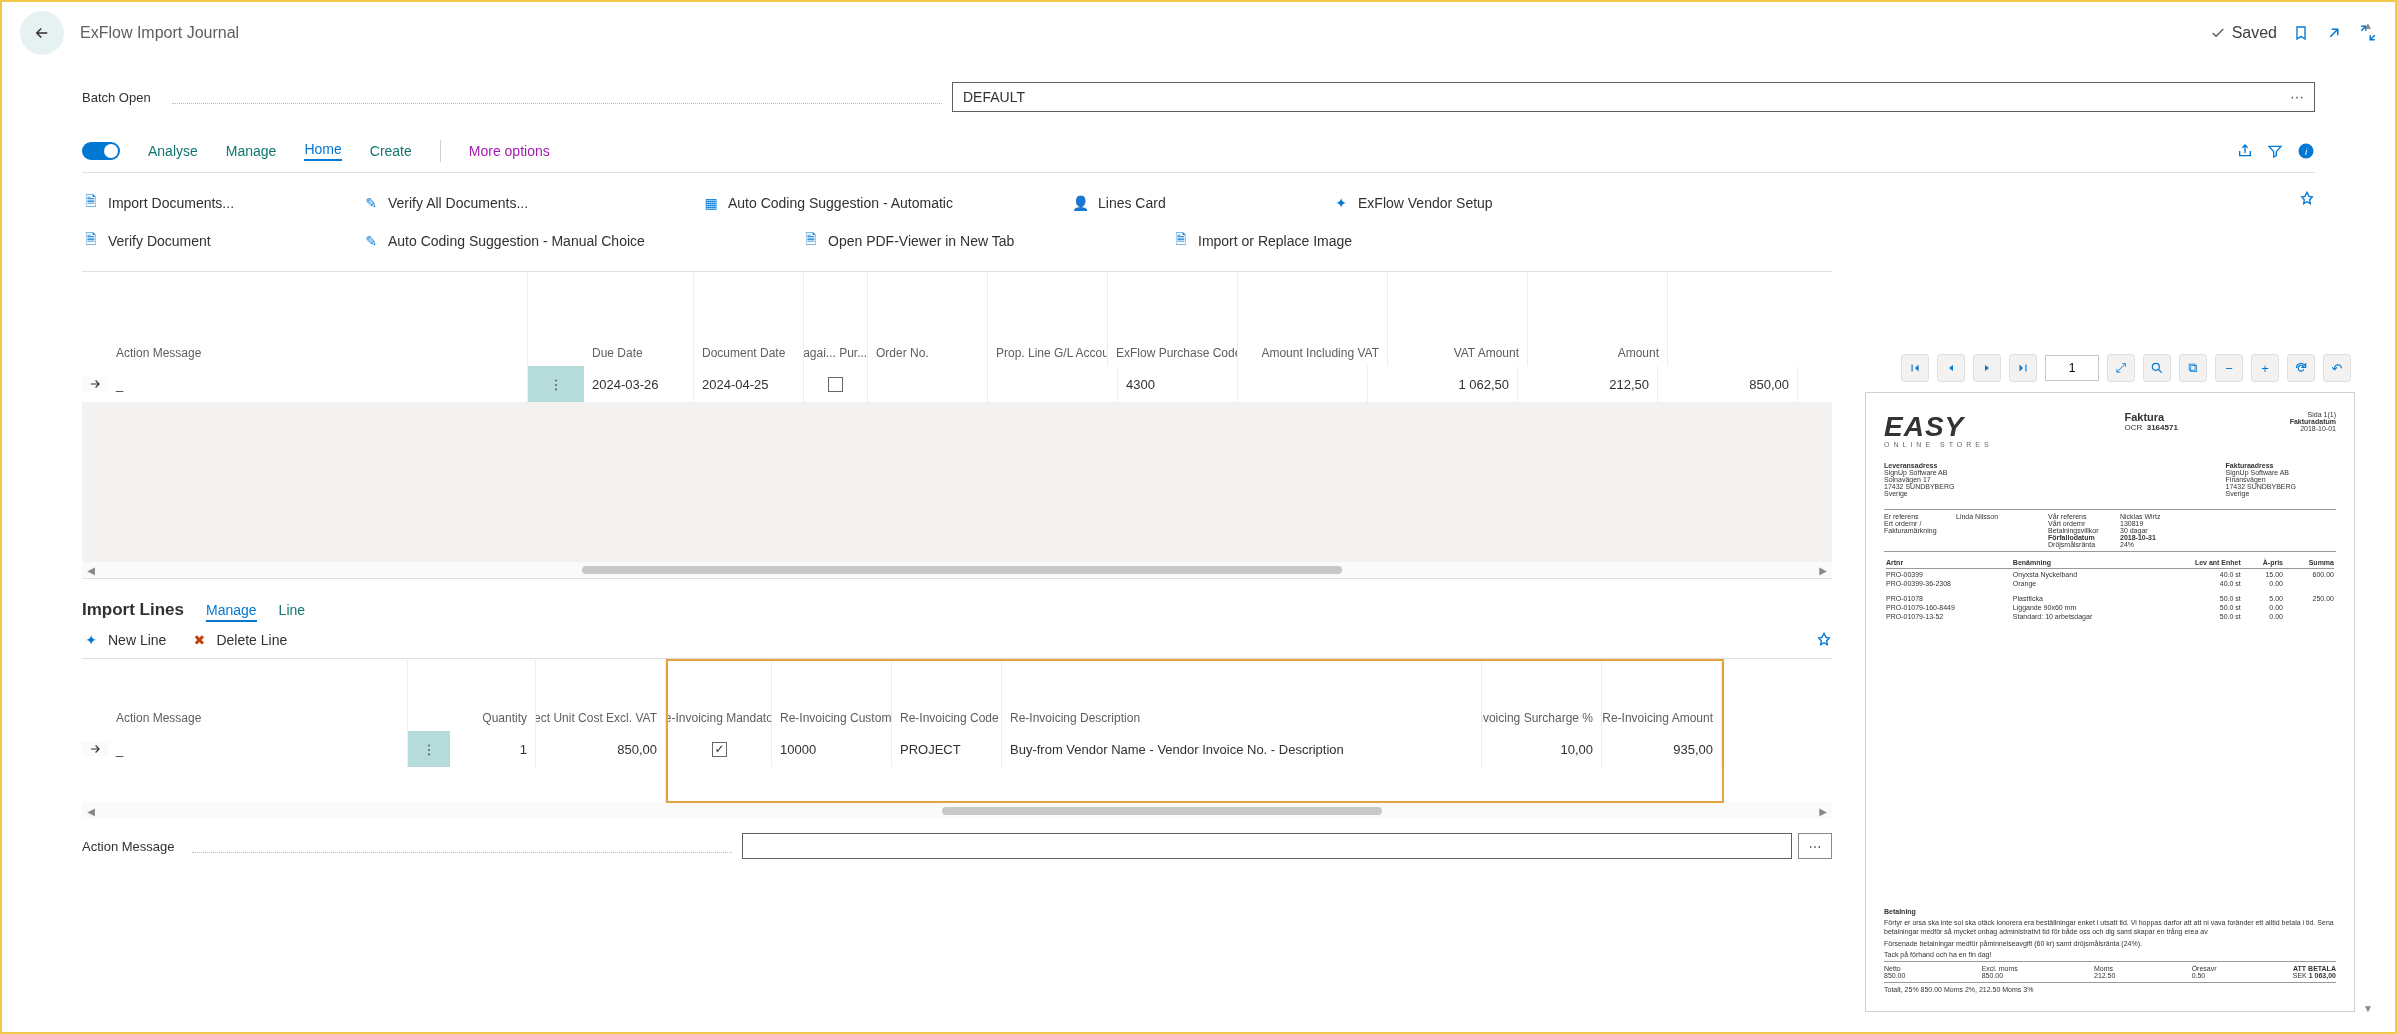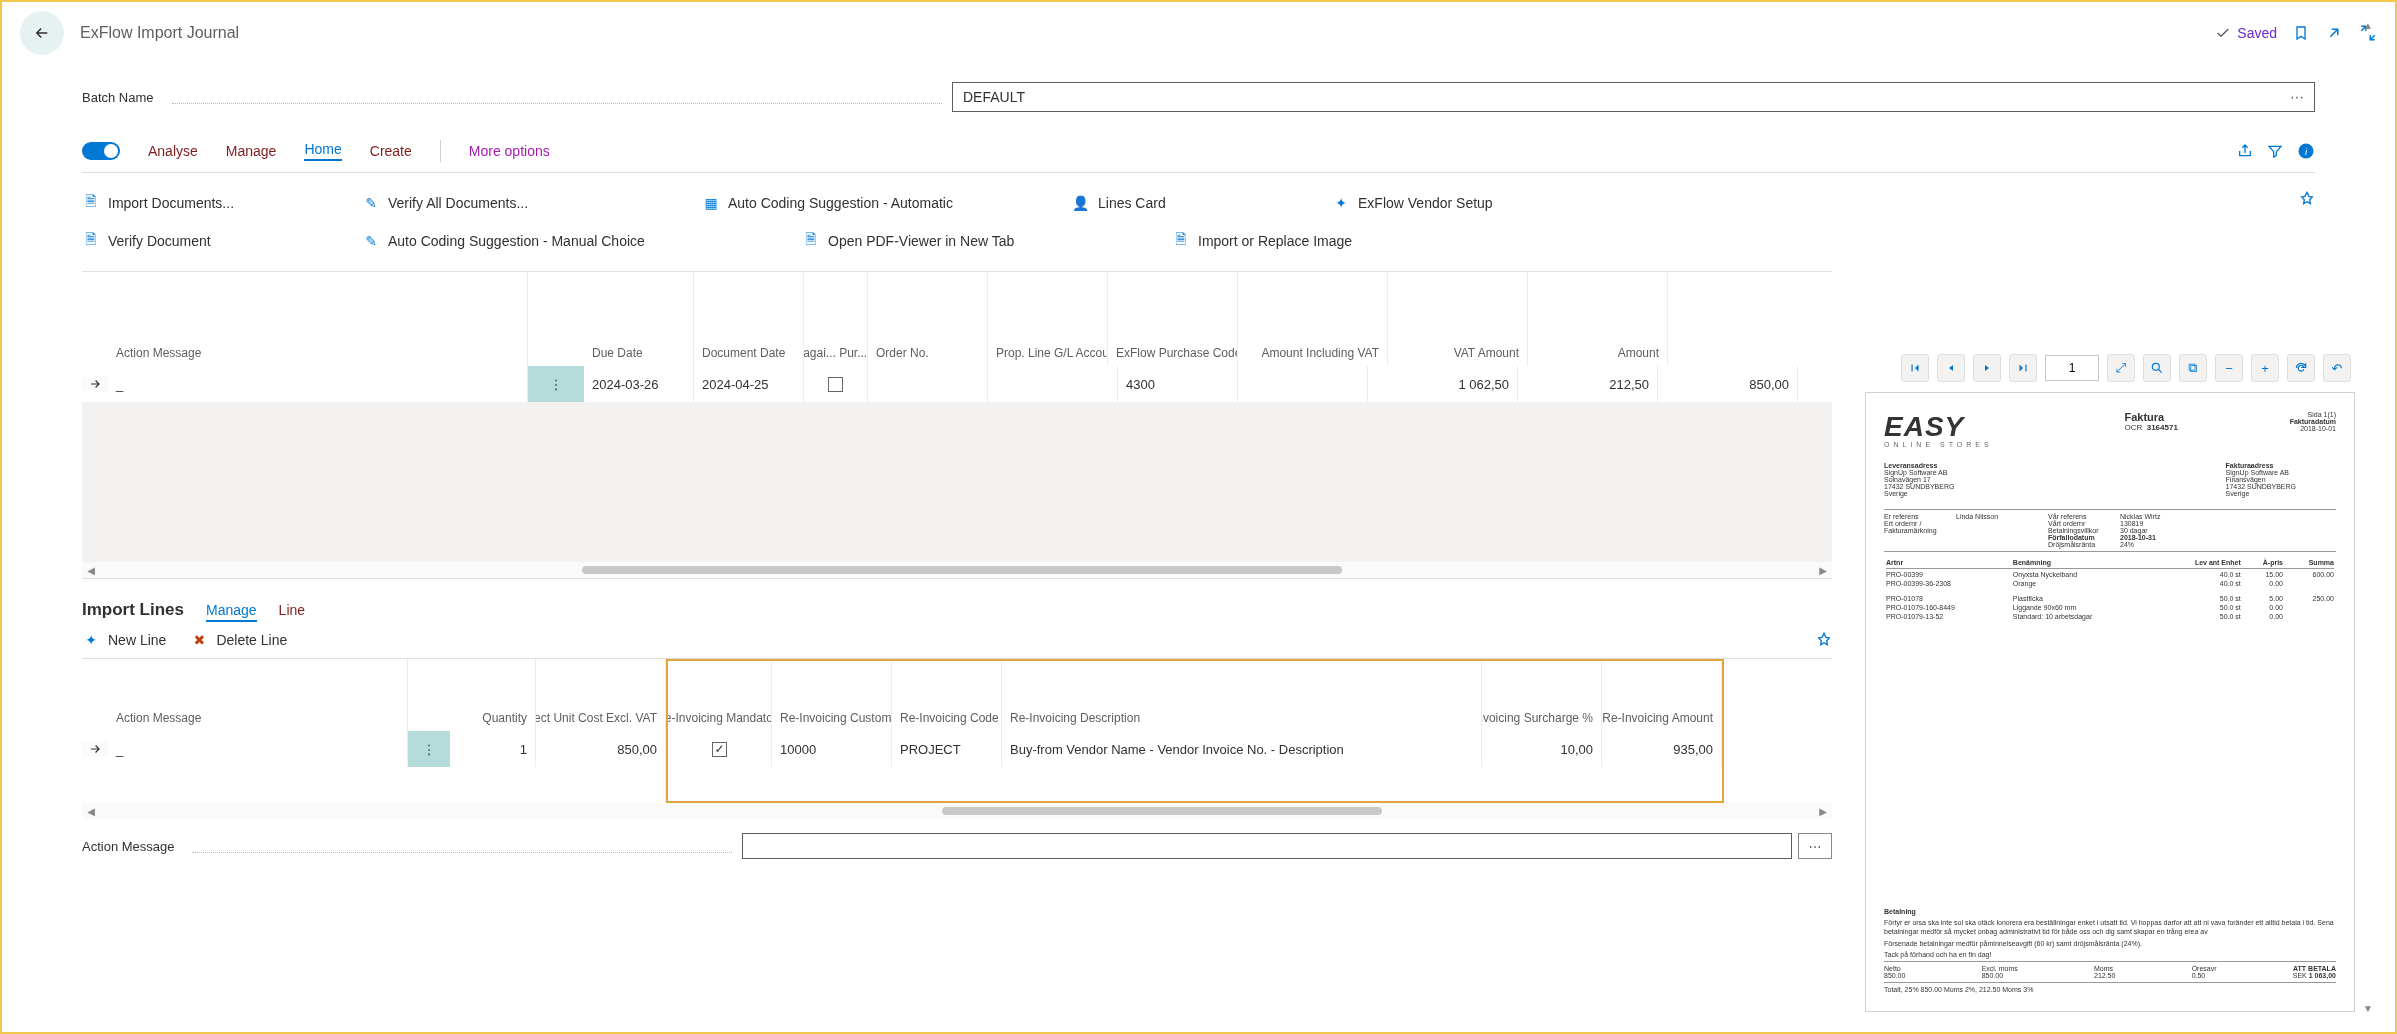--- a/index.html
+++ b/index.html
@@ -1,33 +1,33 @@
 <!DOCTYPE html>
 <html><head>
 <meta charset="utf-8">
 <style>
   * { box-sizing: border-box; margin: 0; padding: 0; font-family: "Segoe UI", Arial, sans-serif; }
   body { background: #fff; font-size: 13px; color: #323130; border: 2px solid #f0c94a; width: 2397px; height: 1034px; position: relative; overflow: hidden; }
   .topbar { display: flex; align-items: center; padding: 12px 18px; height: 62px; }
   .back-circle { width: 44px; height: 44px; border-radius: 50%; background: #e6f2f2; display: flex; align-items: center; justify-content: center; cursor: pointer; margin-right: 16px; }
   .page-title { font-size: 16px; color: #605e5c; }
   .topbar-right { margin-left: auto; display: flex; align-items: center; gap: 16px; }
-  .saved { display: flex; align-items: center; gap: 6px; color: #6d28d9; font-size: 14px; }
+  .saved { display: flex; align-items: center; gap: 6px; color: #404040; font-size: 16px; }
   .top-icon { color: #0078d4; cursor: pointer; font-size: 16px; }
 
   .content { padding: 18px 80px 0 80px; }
   .batch-row { display: flex; align-items: center; margin-bottom: 28px; }
   .batch-label { width: 80px; color: #323130; }
   .dotted { flex: 0 0 770px; border-bottom: 1px dotted #bbb; height: 14px; margin: 0 10px 0 10px; }
   .batch-input { flex: 1; border: 1px solid #605e5c; padding: 6px 10px; font-size: 14px; background: #fff; display: flex; justify-content: space-between; align-items: center; }
 
   .menubar { display: flex; align-items: center; gap: 28px; border-bottom: 1px solid #e1dfdd; padding-bottom: 10px; margin-bottom: 10px; }
   .toggle { width: 38px; height: 18px; border-radius: 10px; background: #0078d4; position: relative; cursor: pointer; }
   .toggle::after { content: ""; position: absolute; width: 14px; height: 14px; background: #fff; border-radius: 50%; top: 2px; right: 2px; }
-  .menu-item { color: #7f1d1d; cursor: pointer; font-size: 14px; }
+  .menu-item { color: #0f766e; cursor: pointer; font-size: 14px; }
   .menu-item.active { color: #0078d4; border-bottom: 2px solid #0078d4; padding-bottom: 2px; }
   .menu-divider { width: 1px; height: 22px; background: #d1d1d1; }
   .menu-more { color: #a21caf; font-size: 14px; cursor: pointer; }
   .menubar-right { margin-left: auto; display: flex; gap: 14px; align-items: center; }
 
   .action-bar { display: flex; padding: 8px 0 14px 0; flex-wrap: wrap; column-gap: 60px; row-gap: 14px; position: relative; }
   .action-bar .row { display: flex; gap: 60px; flex-wrap: nowrap; width: 100%; }
   .action { display: flex; align-items: center; gap: 8px; cursor: pointer; color: #323130; font-size: 14px; }
   .action .ico { color: #0078d4; width: 18px; text-align: center; }
   .action-bar .pin { position: absolute; right: 0; top: 8px; color: #0078d4; cursor: pointer; }
@@ -107,21 +107,21 @@
       <svg width="18" height="18" viewBox="0 0 24 24" fill="none" stroke="#0078d4" stroke-width="2">
           <path d="M9 3L3 9M3 3h6v6M15 21l6-6M21 21h-6v-6"></path>
         </svg>
     </span>
   </div>
 </div>
 
 <div class="content">
 
   <div class="batch-row">
-    <div class="batch-label">Batch Name</div>
+    <div class="batch-label">Batch Open</div>
     <div class="dotted"></div>
     <div class="batch-input">
       <span>DEFAULT</span>
       <span style="color:#605e5c;">⋯</span>
     </div>
   </div>
 
   <div class="menubar">
     <div class="toggle"></div>
     <div class="menu-item">Analyse</div>

